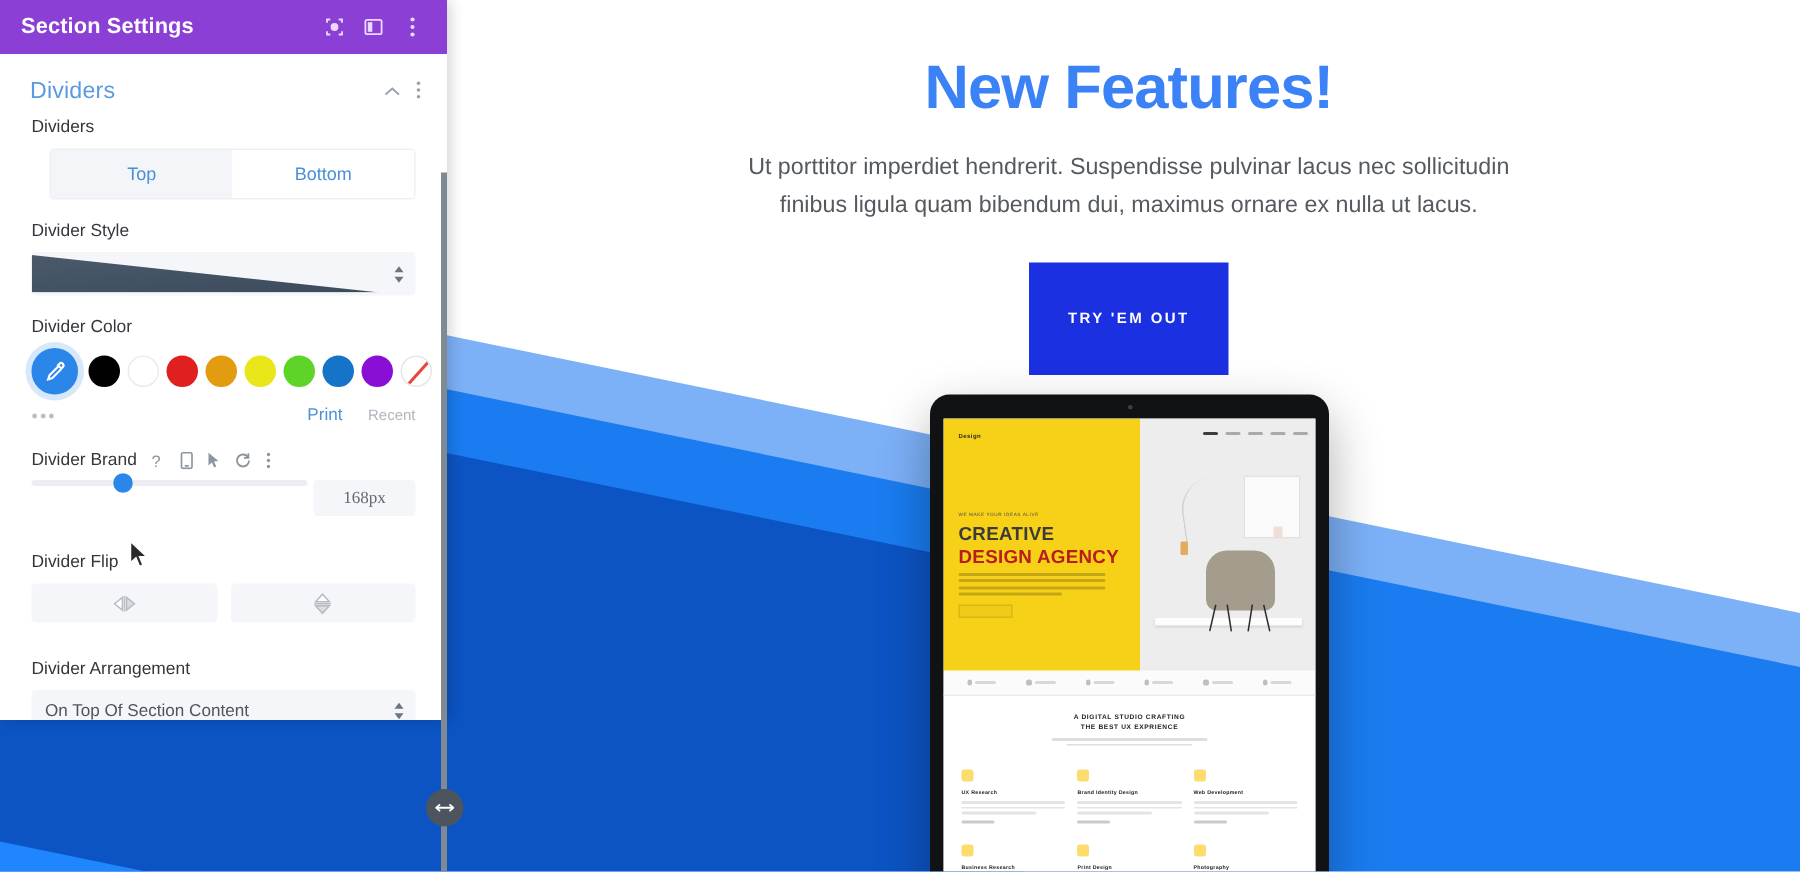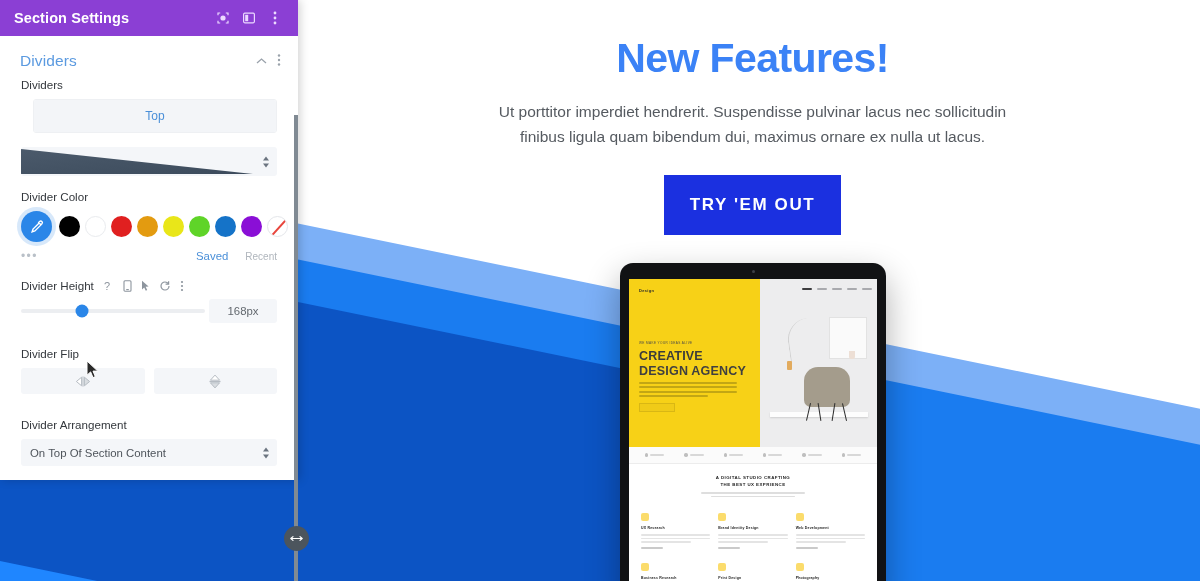--- a/index.html
+++ b/index.html
@@ -55,22 +55,22 @@
   #hero-title {
     font-size: 41px; font-weight: bold; color: #3b82f6;
     letter-spacing: -0.6px; margin: 0 0 18px 0; line-height: 1.1;
   }
   #hero-sub {
     font-size: 15.5px; color: #555a60; line-height: 1.62;
     margin: 16px auto 26px auto; max-width: 530px; font-weight: 400;
   }
   #cta {
     display: inline-block; background: #1b30e0; color: #fff;
-    font-size: 17px; font-weight: bold; letter-spacing: 1.6px;
-    padding: 20px 26px; border: none; cursor: pointer;
+    font-size: 10px; font-weight: bold; letter-spacing: 1.6px;
+    padding: 32px 26px; border: none; cursor: pointer;
     text-transform: uppercase;
   }
 
   
   #tablet {
     position: absolute; left: 620px; top: 263px;
     width: 266px; height: 340px;
     background: #111214;
     border-radius: 13px;
     box-shadow: 0 14px 34px rgba(0,0,0,0.32);
@@ -97,21 +97,21 @@
     position: absolute; left: 10px; top: 62px;
     font-size: 3.1px; letter-spacing: .4px; color: #4a4a4a;
   }
   #site-h1-a {
     position: absolute; left: 10px; top: 70px;
     font-size: 12.5px; font-weight: bold; color: #3b3b3b;
     letter-spacing: .2px;
   }
   #site-h1-b {
     position: absolute; left: 10px; top: 85px;
-    font-size: 12.5px; font-weight: bold; color: #404040;
+    font-size: 12.5px; font-weight: bold; color: #b91c1c;
     letter-spacing: .2px;
   }
   #site-para {
     position: absolute; left: 10px; top: 103px; width: 98px;
   }
   #site-para i {
     display: block; height: 2px; background: #b99f14; margin-bottom: 2.4px;
     border-radius: 1px; opacity: .85;
   }
   #site-btn {
@@ -305,21 +305,21 @@
   }
   .sw-white { background: #fff; border: 1px solid #e9ebee; }
   #sw-meta {
     display: flex; align-items: center; padding: 0 21px; margin-top: 7px;
   }
   #sw-dots { color: #b9c0c8; font-size: 12px; letter-spacing: 1.4px; flex: 1; cursor: pointer; }
   #sw-saved { color: #4a8fd8; font-size: 11.4px; margin-right: 17px; cursor: pointer; }
   #sw-recent { color: #b0b6bd; font-size: 10px; cursor: pointer; }
 
   
-  .slider-row { display: flex; align-items: center; gap: 4px; }
+  .slider-row { display: flex; gap: 4px; font-family: Liberation Serif, serif; }
   .track {
     flex: 1; height: 4px; background: #eceef1; border-radius: 2px;
     position: relative; cursor: pointer;
   }
   .knob {
     position: absolute; top: 50%; width: 13px; height: 13px;
     background: #2a86e8; border-radius: 50%; transform: translate(-50%, -50%);
   }
   .numbox {
     width: 68px; height: 24px; background: #f4f6f9; border-radius: 3px;
@@ -560,24 +560,26 @@
             <circle cx="2" cy="7" r="1.2" fill="#9aa2ab"></circle>
             <circle cx="2" cy="11.5" r="1.2" fill="#9aa2ab"></circle>
           </svg>
         </div>
       </div>
 
       <div class="field">
         <div class="field-label">Dividers</div>
         <div id="seg">
           <div class="seg-btn active">Top</div>
+          <div class="seg-btn">Bottom</div>
         </div>
       </div>
 
       <div class="field" style="margin-top:14px">
+        <div class="field-label">Divider Style</div>
         <div id="style-select">
           <div id="style-wedge"></div>
           <div class="sel-arrows">
               <i class="up"></i>
               <i class="dn"></i>
             </div>
         </div>
       </div>
 
       <div class="field" style="margin-top:14px">
@@ -595,27 +597,27 @@
           <div class="sw" style="background:#e39b10"></div>
           <div class="sw" style="background:#e9e619"></div>
           <div class="sw" style="background:#5fd428"></div>
           <div class="sw" style="background:#1573c8"></div>
           <div class="sw" style="background:#8a0fd6"></div>
           <div class="sw sw-none"></div>
         </div>
       </div>
       <div id="sw-meta">
         <div id="sw-dots">•••</div>
-        <div id="sw-saved">Saved</div>
+        <div id="sw-saved">Print</div>
         <div id="sw-recent">Recent</div>
       </div>
 
       <div class="field" style="margin-top:16px">
         <div class="label-row">
-          <div class="field-label">Divider Height</div>
+          <div class="field-label">Divider Brand</div>
           <span class="mini-ico">
             <svg width="11" height="12" viewBox="0 0 11 12">
                 <text x="1" y="10" font-size="11" font-family="Liberation Sans, sans-serif" fill="#8d959e">?</text>
               </svg>
           </span>
           <span class="mini-ico">
             <svg width="9" height="12" viewBox="0 0 9 12" fill="none" stroke="#8d959e" stroke-width="1.1">
               <rect x="1" y="0.8" width="7" height="10.4" rx="1"></rect>
                 <line x1="3.2" y1="9.6" x2="5.8" y2="9.6"></line>
             </svg>

